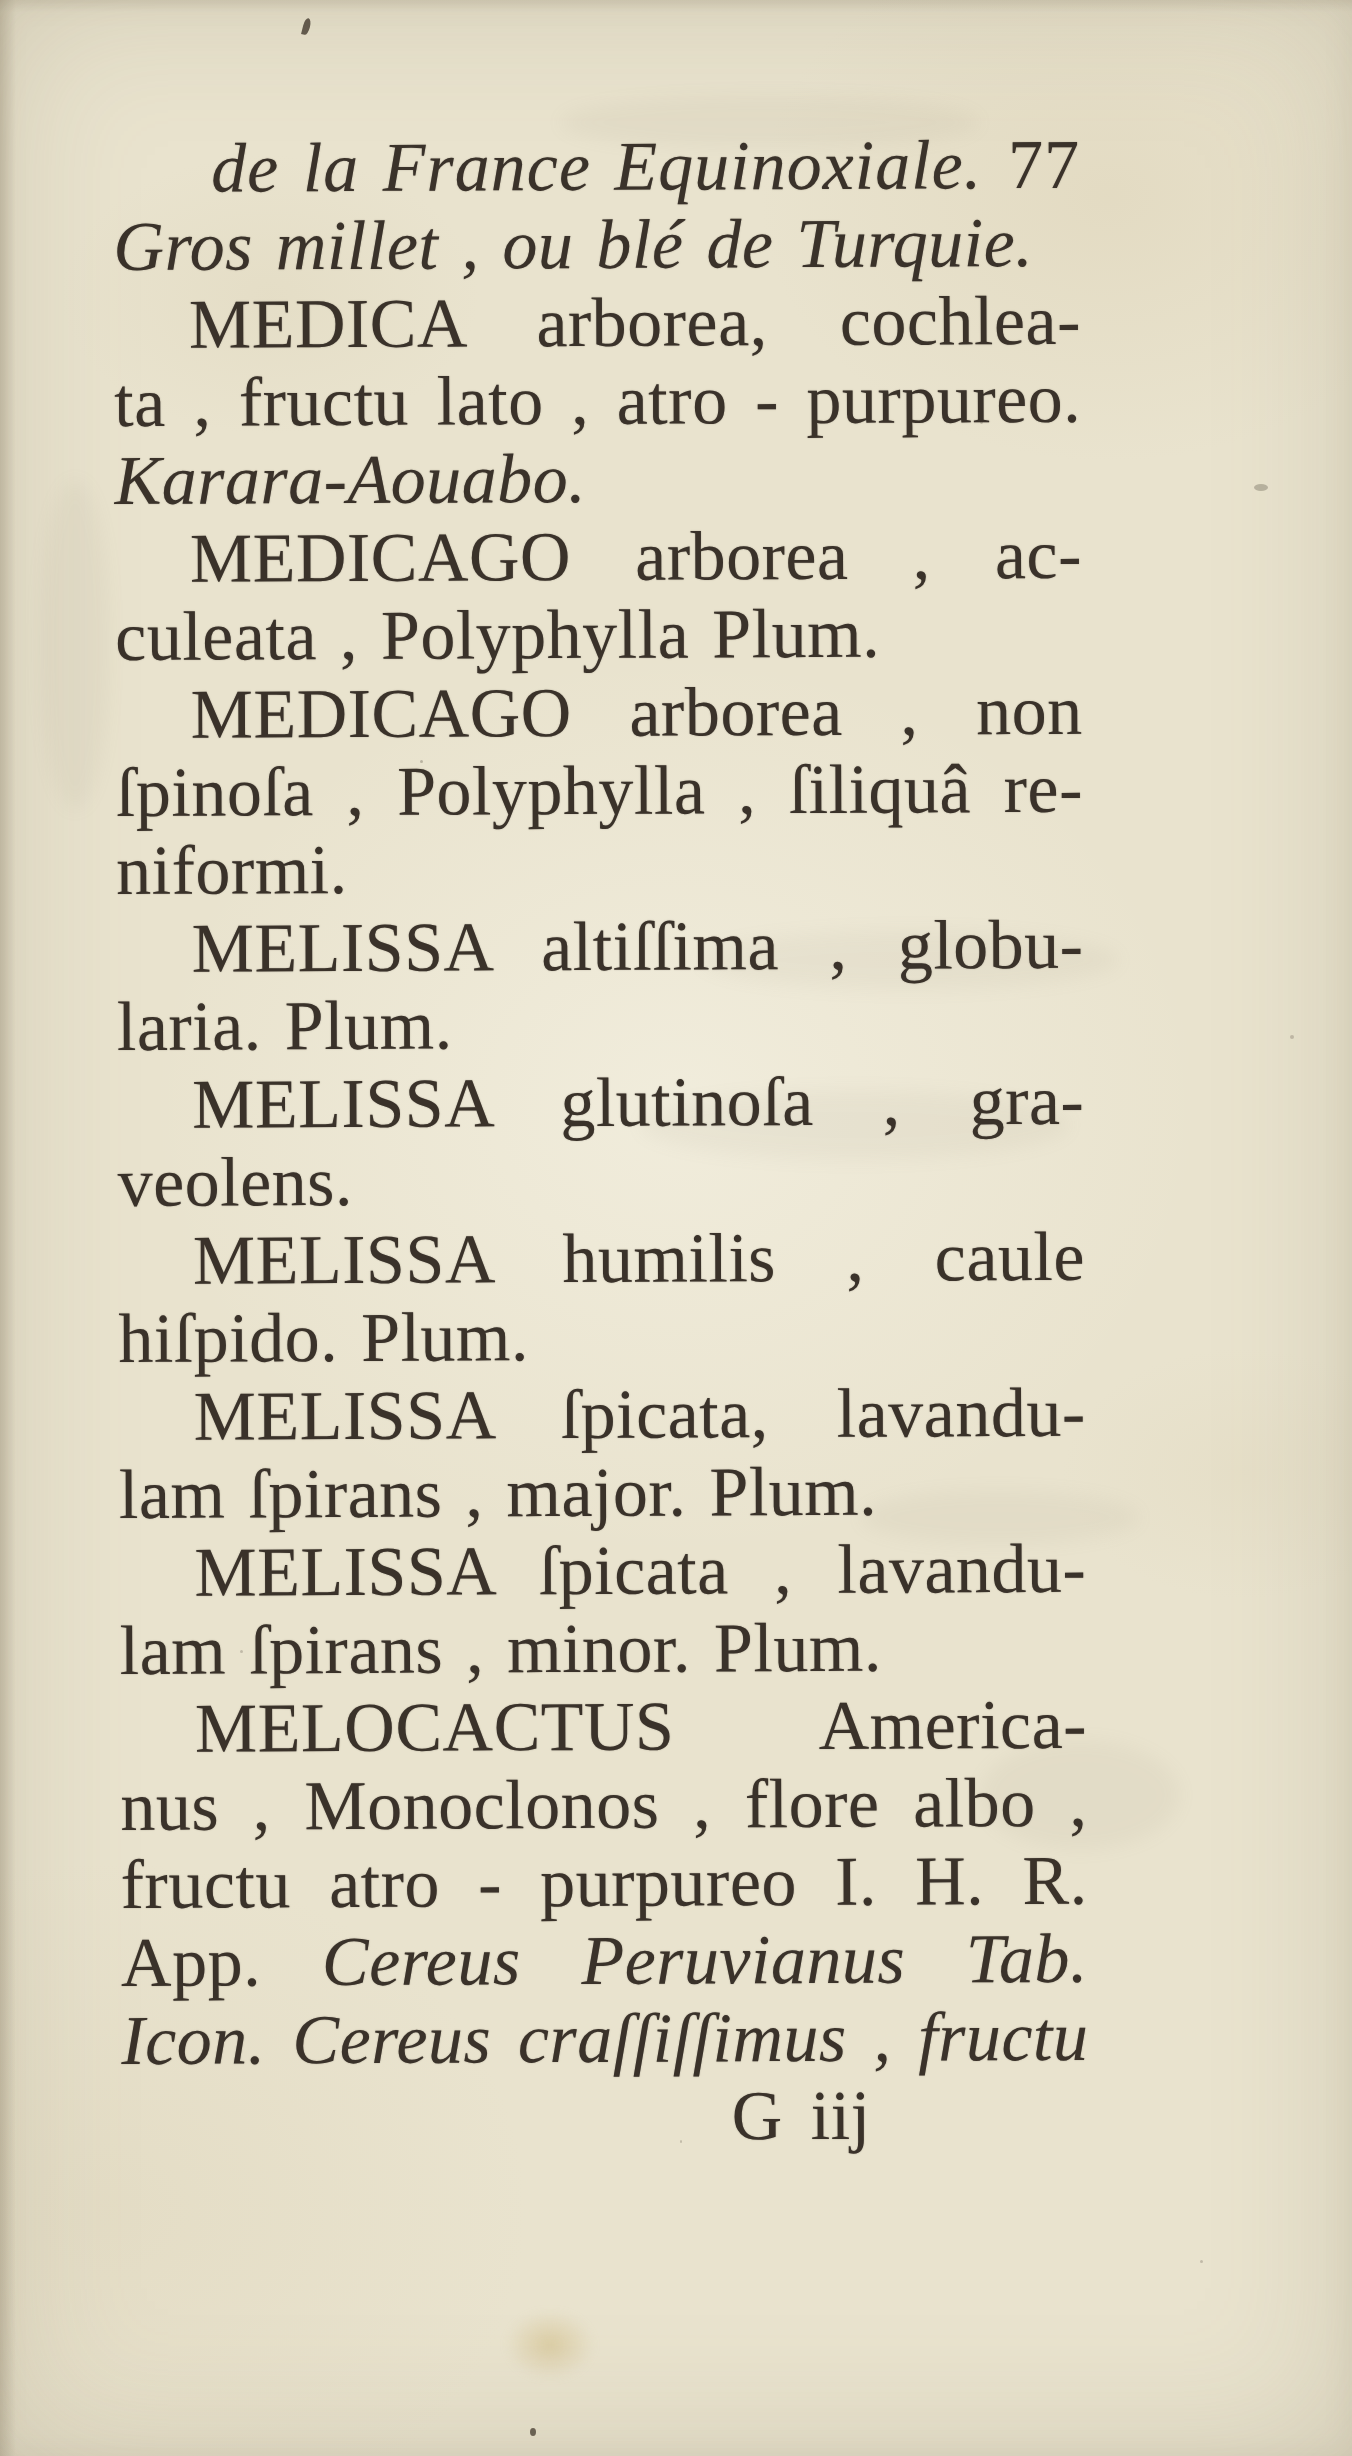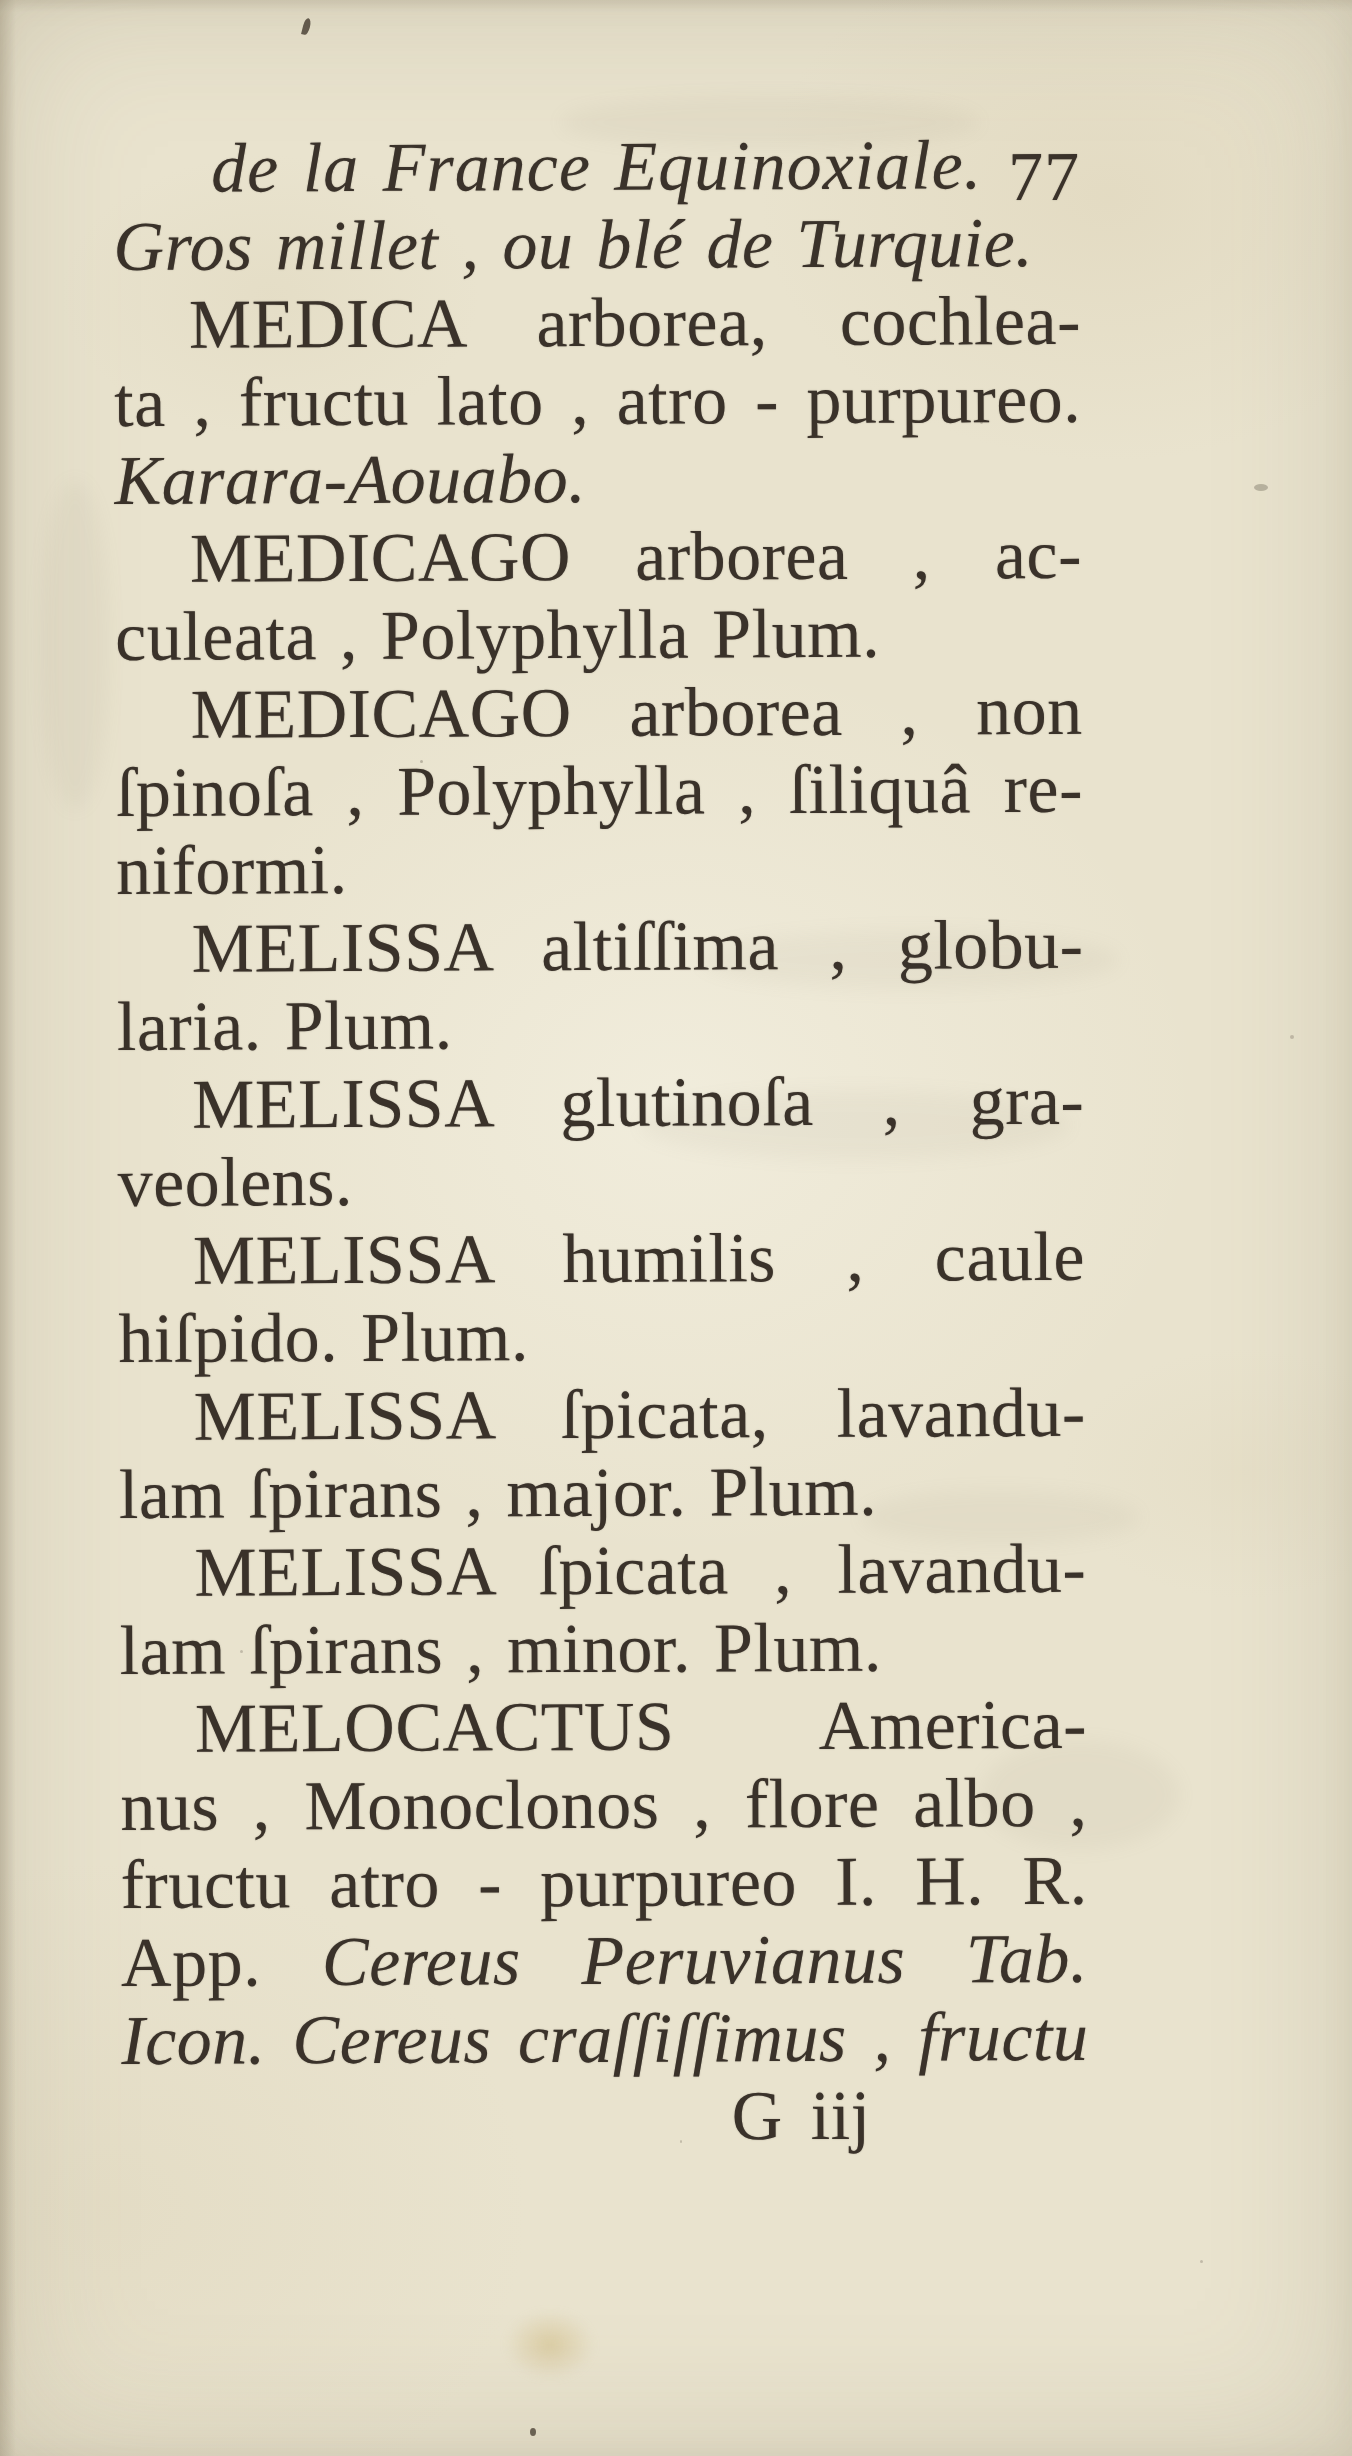--- a/index.html
+++ b/index.html
@@ -42,21 +42,21 @@
     letter-spacing:.5px;word-spacing:5px;
     transform:rotate(-0.25deg);transform-origin:top left;
     text-shadow:0 0 1.2px rgba(58,50,42,.5);
   }
   .line{height:78px;white-space:nowrap;}
   .line.just{white-space:normal;text-align:justify;text-align-last:justify;}
   .line.indent{padding-left:75px;}
   .line.indent.just{padding-left:0;text-indent:75px;}
   .italic{font-style:italic;}
   .header-line{position:relative;text-align:center;font-style:italic;letter-spacing:1px;}
-  .folio{position:absolute;right:0;top:12px;font-style:normal;}
+  .folio{position:absolute;right:0;top:0;font-style:normal;}
   .signature{padding-left:610px;word-spacing:10px;}
 </style>
 </head>
 <body>
 
 <div class="mottle"></div>
 <div class="edge-left"></div>
 <div class="edge-top"></div>
 <div class="ghost" style="left:560px;top:95px;width:420px;height:55px;"></div>
 <div class="ghost" style="left:700px;top:930px;width:420px;height:60px;"></div>

